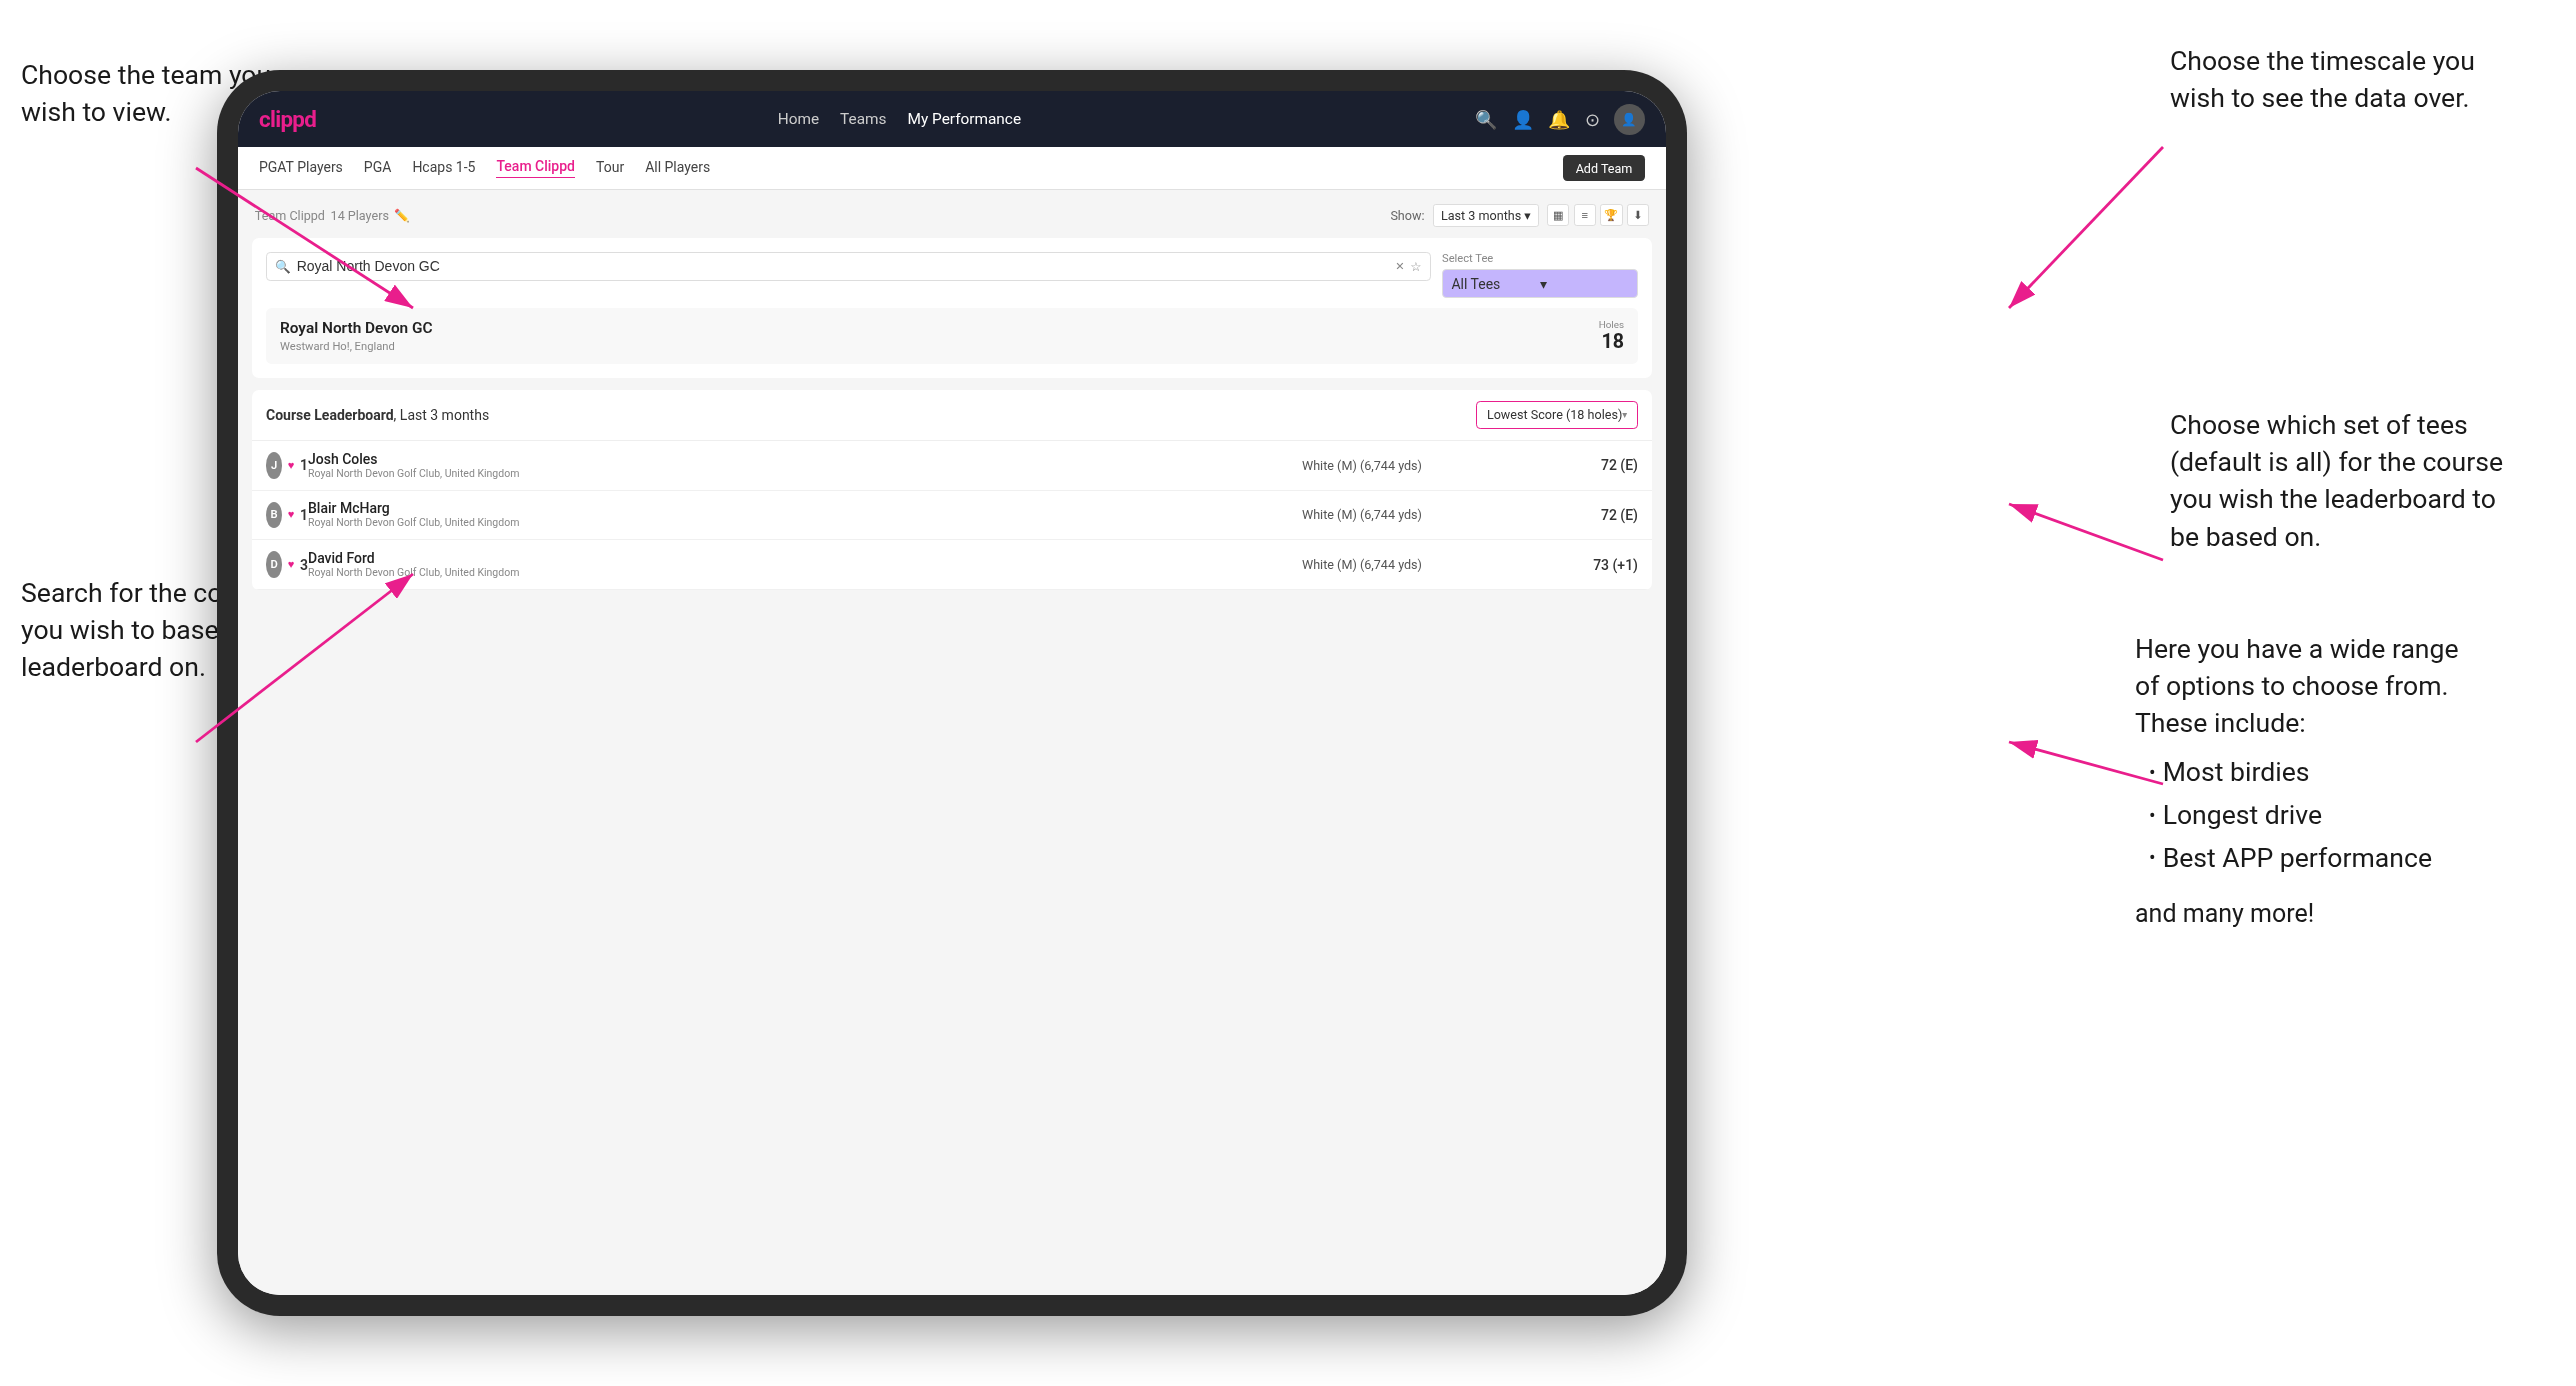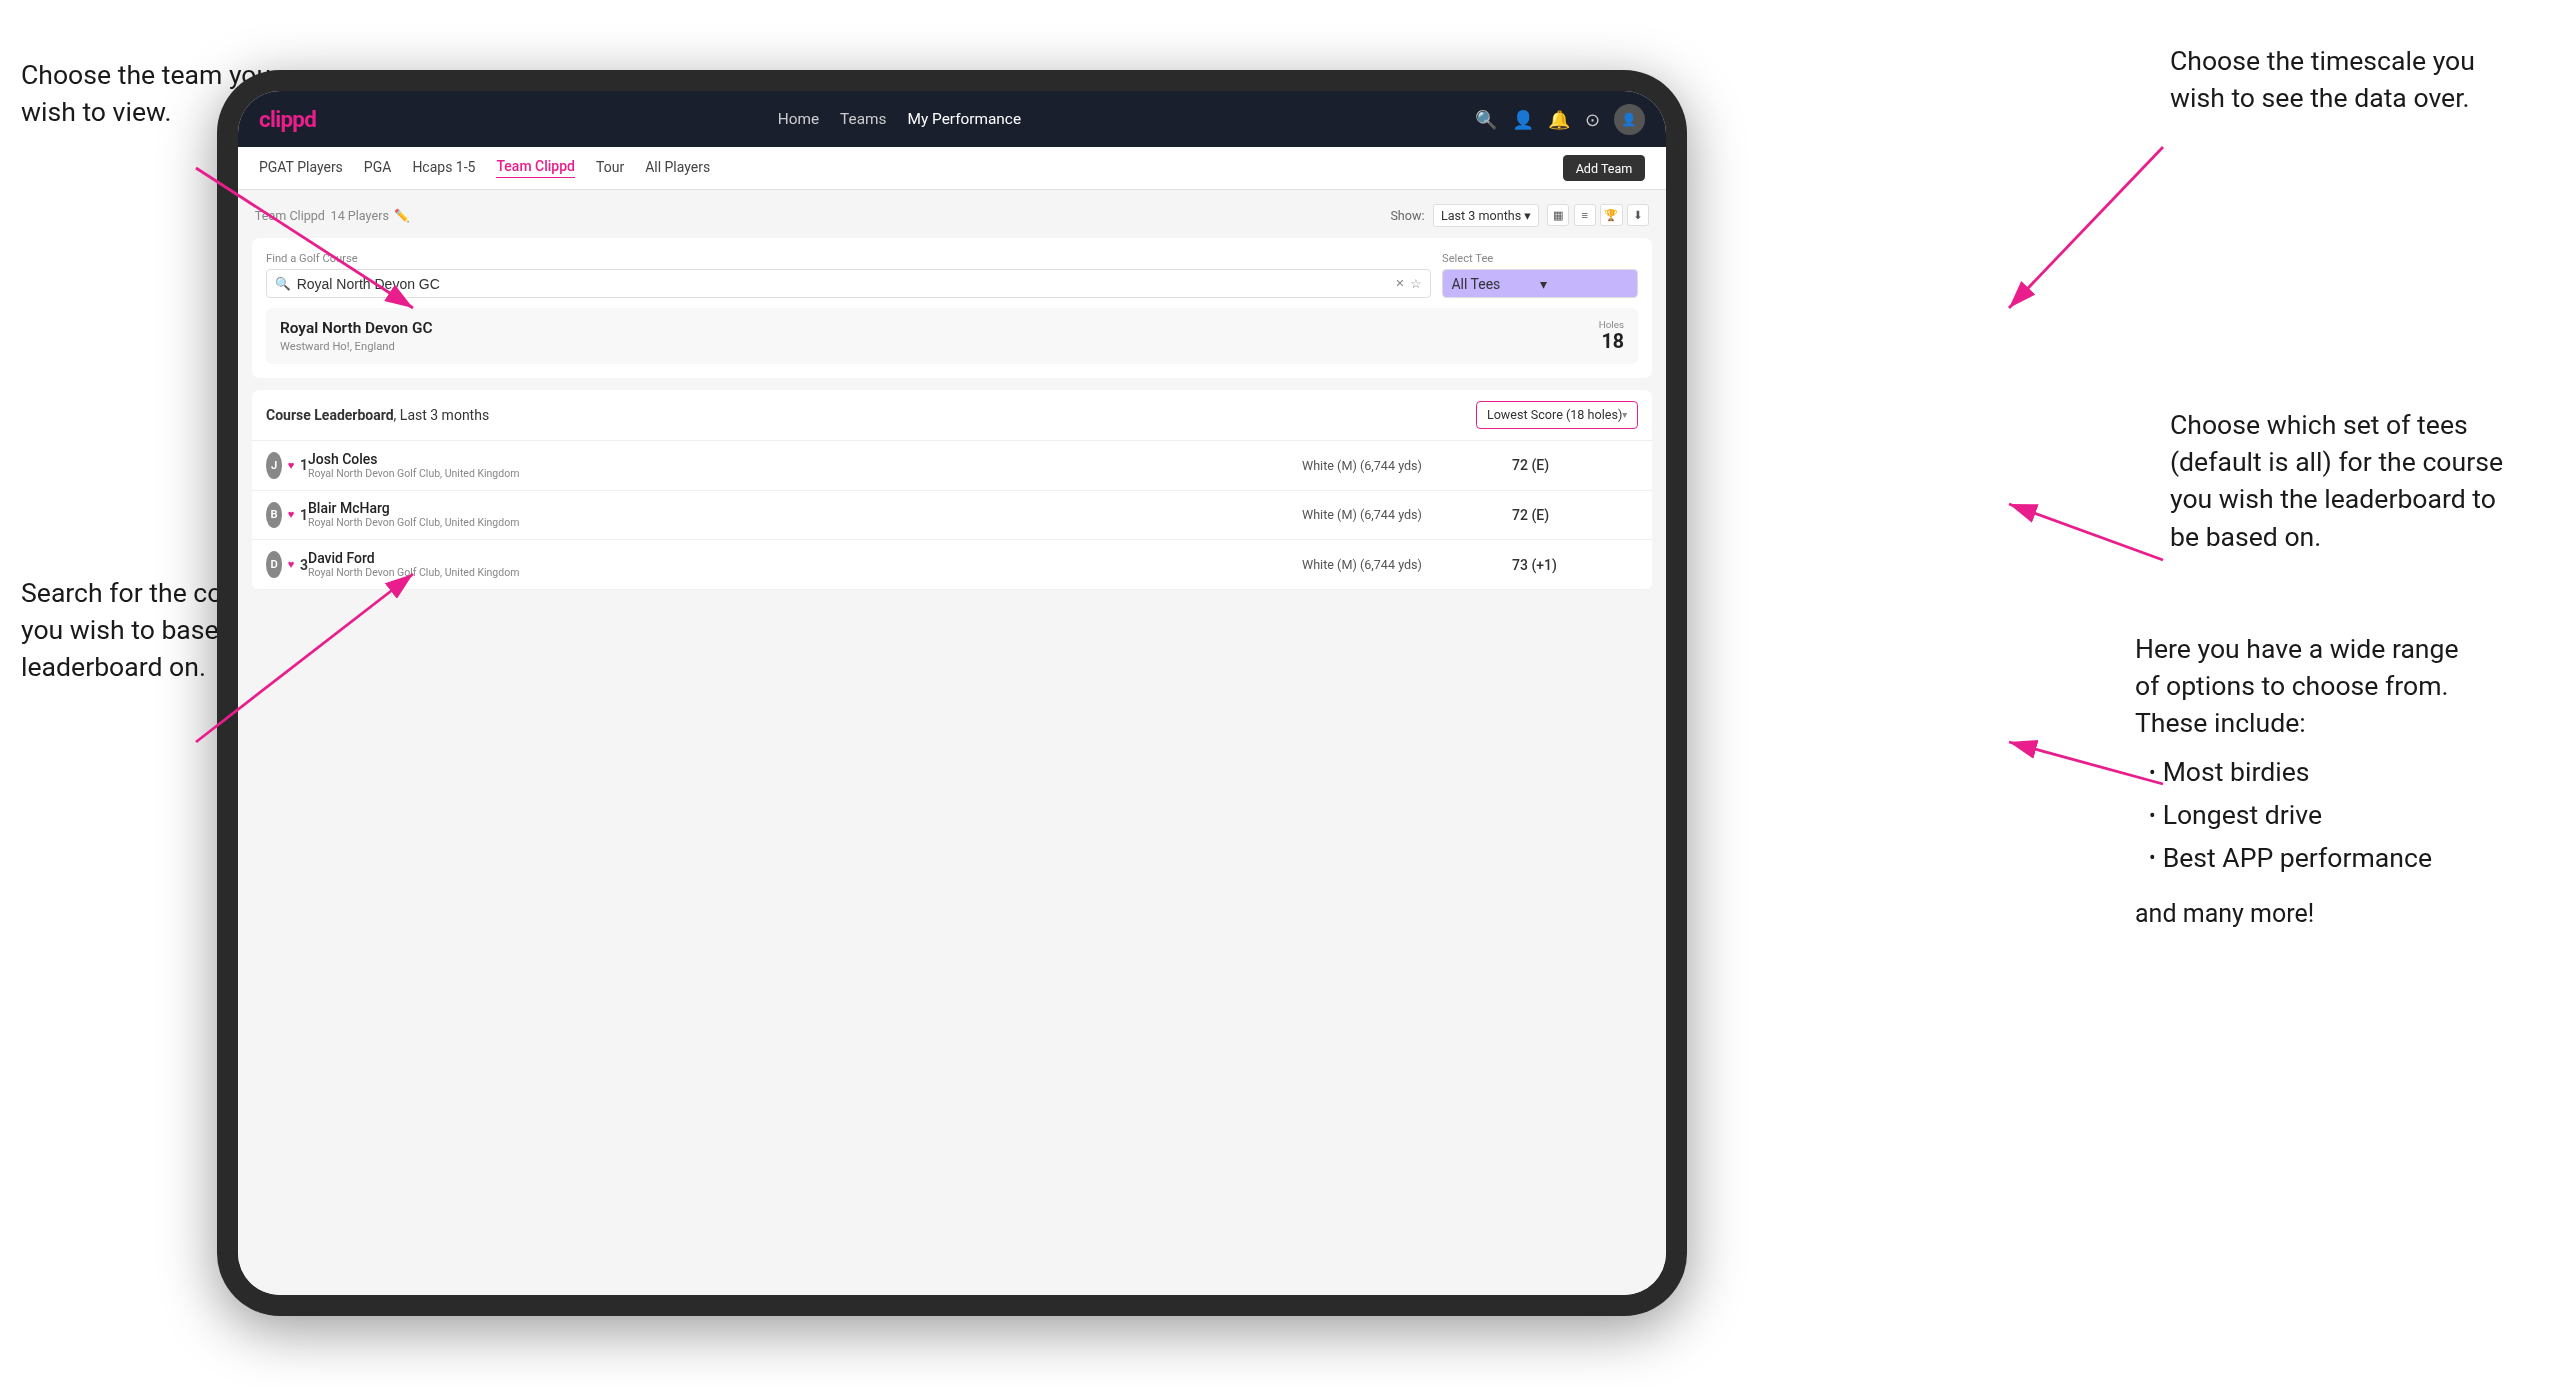--- a/index.html
+++ b/index.html
@@ -386,21 +386,21 @@
       color: #888;
     }
     .lb-tee {
       font-size: 12.6px;
       color: #555;
     }
     .lb-score {
       font-size: 14px;
       color: #333;
       font-weight: 500;
-      text-align: left;
+      text-align: right;
     }
 
     
     .annotations-overlay {
       position: absolute;
       top: 0;
       left: 0;
       width: 2576px;
       height: 1386px;
       pointer-events: none;
@@ -564,21 +564,20 @@
             <div class="view-icon-btn">🏆</div>
             <div class="view-icon-btn">⬇</div>
           </div>
         </div>
       </div>
 
       <div class="search-section">
         <div class="search-row">
 
           <div class="search-field">
-            <div class="search-label">Find a Golf Course</div>
             <div class="search-input-wrap">
               <span class="search-icon-char">🔍</span>
               <input type="text" value="Royal North Devon GC" style="">
               <span class="search-clear">✕</span>
               <span class="search-star">☆</span>
             </div>
           </div>
 
           <div class="tee-select-field">
             <div class="search-label">Select Tee</div>

